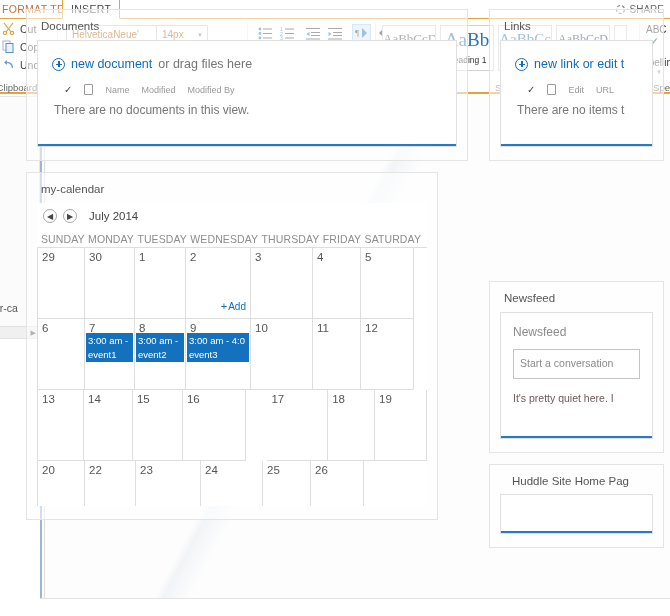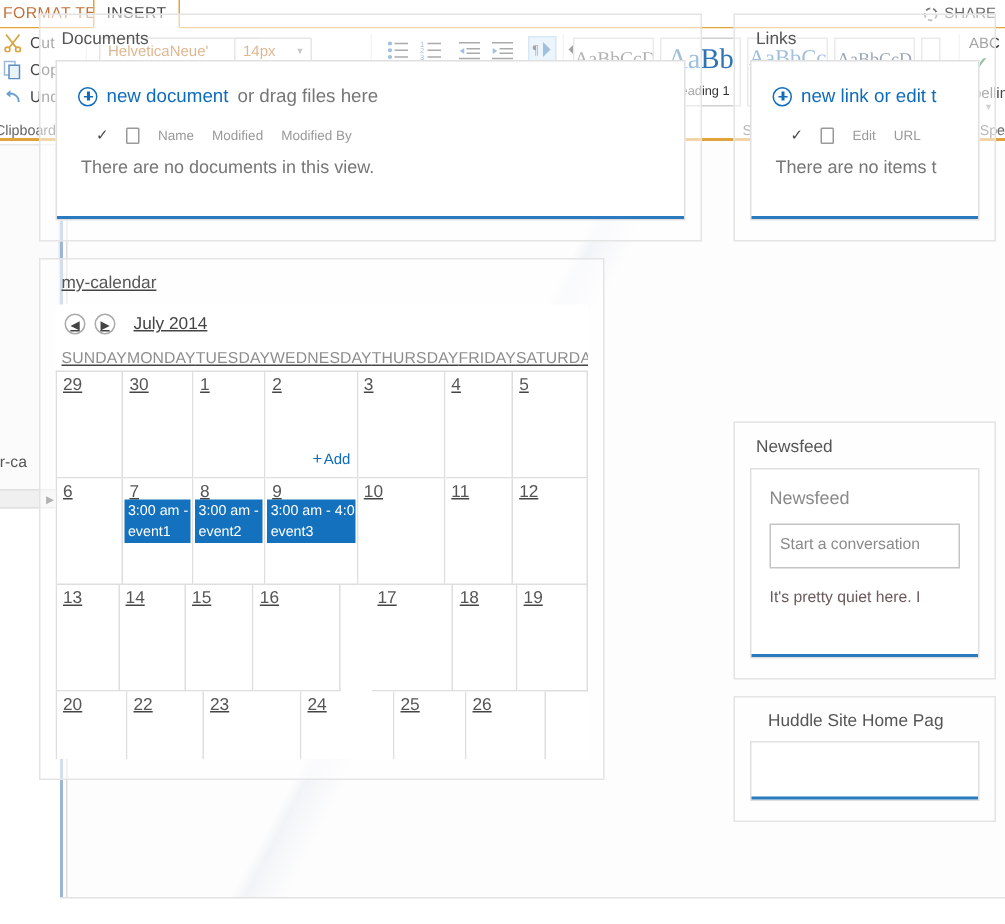--- a/index.html
+++ b/index.html
@@ -163,21 +163,21 @@
   .docico {
     display:inline-block; width:9px; height:11px; border:1px solid #999; border-radius:1px; background:#fff;
   }
   .emptymsg { font-size:12px; color:#767676; margin:8px 0 0 2px; }
 
   
   #wp-links { left:489px; top:9px; width:175px; height:152px; }
   #links-body { height:107px; padding:16px 14px 0 14px; }
 
   
-  #wp-cal { left:26px; top:172px; width:377px; height:348px;text-decoration:underline; }
+  #wp-cal { left:26px; top:172px; width:412px; height:348px; }
   #cal-body { height:303px; padding:0; overflow:hidden; border:none; }
   .cal-nav { display:flex; align-items:center; gap:6px; padding:6px 0 0 6px; }
   .navbtn {
     width:14px; height:14px; border:1px solid #aaa; border-radius:50%;
     display:flex; align-items:center; justify-content:center;
     font-size:8px; color:#444; background:#fff;
   }
   .cal-month { font-size:11.5px; color:#444; margin-left:6px; }
   .cal-head {
     display:flex; margin:10px 4px 0 4px; font-size:10.5px; color:#8d8d8d;

